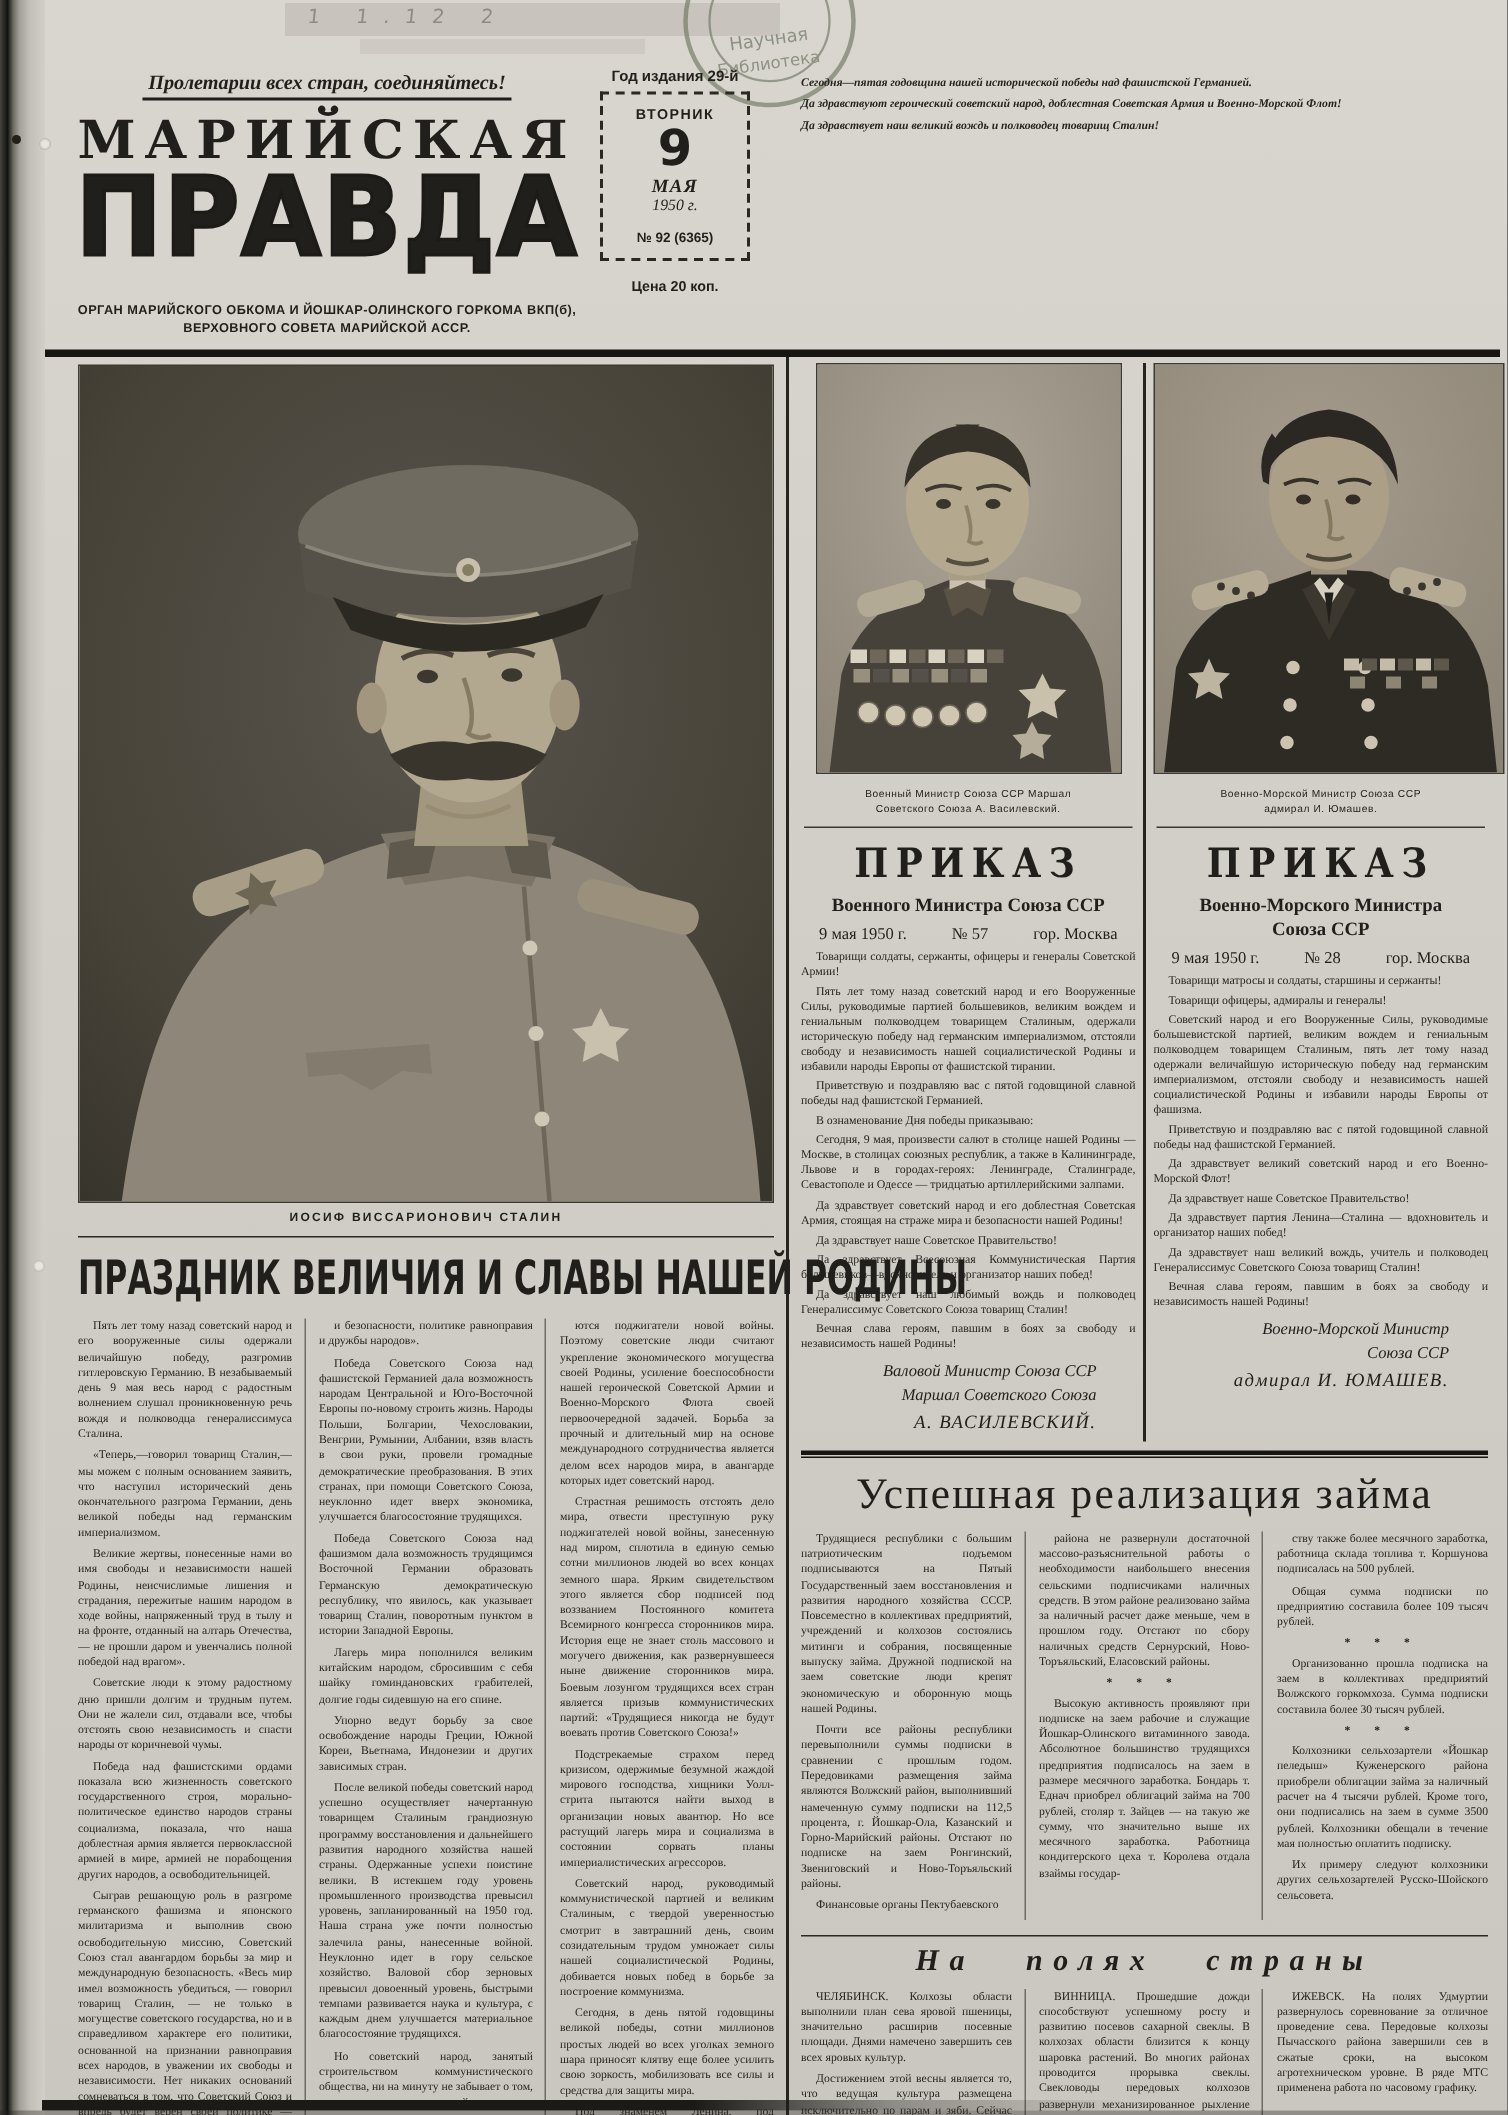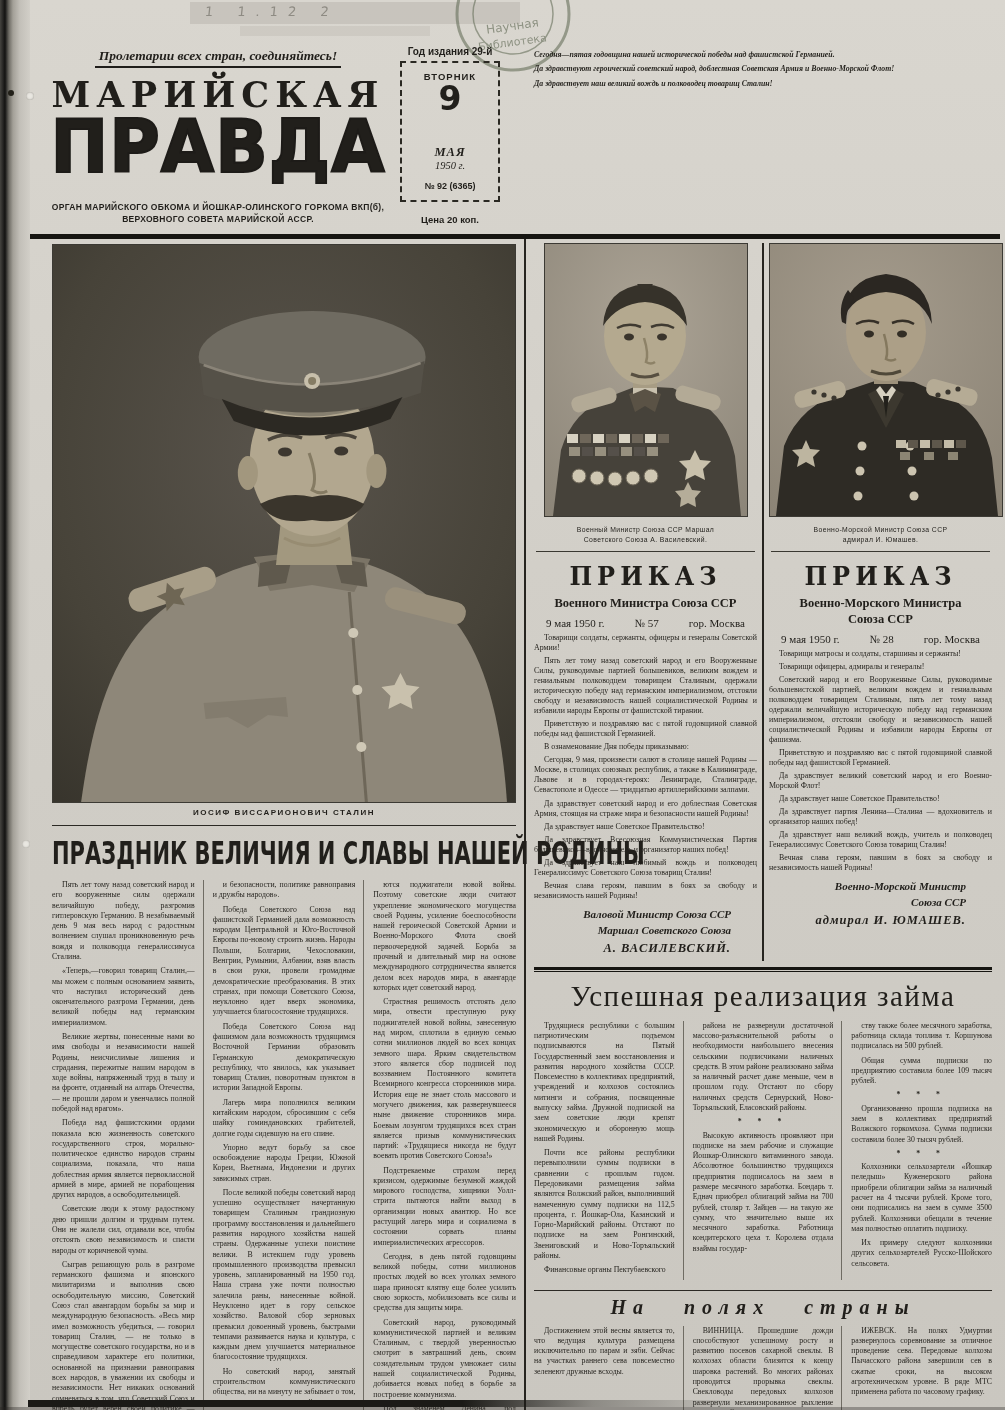--- a/index.html
+++ b/index.html
@@ -33,21 +33,21 @@
   .title2 { font-family:"DejaVu Sans",sans-serif; font-weight:bold; font-size:69px; line-height:.95;
     letter-spacing:1px; white-space:nowrap; transform:scaleY(1.06); transform-origin:top center;
     -webkit-text-stroke:2px #1d1b18; margin-top:-2px; }
   .organ { font-family:"Liberation Sans",sans-serif; font-weight:bold; font-size:8.5px;
     line-height:1.5; margin-top:22px; letter-spacing:.3px; }
   .mast-mid { width:100px; margin:0 10px 0 14px; text-align:center; }
   .edition-year { font-family:"Liberation Sans",sans-serif; font-weight:bold; font-size:10px; margin-bottom:4px; }
   .issue-box { border:2px dashed #2a2822; padding:8px 4px 9px; }
   .weekday { font-family:"Liberation Sans",sans-serif; font-weight:bold; font-size:9.5px; letter-spacing:1px; }
   .day { font-family:"DejaVu Sans",sans-serif; font-weight:bold; font-size:33px; line-height:1.05; }
-  .month { font-style:italic; font-weight:bold; font-size:12.5px; letter-spacing:1px;margin-top:28px; }
+  .month { font-style:italic; font-weight:bold; font-size:12.5px; letter-spacing:1px; }
   .iyear { font-style:italic; font-size:10.5px; margin-top:0; }
   .inumber { font-family:"Liberation Sans",sans-serif; font-weight:bold; font-size:9px; margin-top:10px; white-space:nowrap; }
   .price { font-family:"Liberation Sans",sans-serif; font-weight:bold; font-size:9.5px; margin-top:12px; }
   .mast-right { flex:1; padding:4px 10px 0 14px; }
   .mast-right p { font-style:italic; font-weight:bold; font-size:17px; line-height:1.62;
     text-indent:22px; text-align:justify; }
   .main-rule { height:5px; background:#161511; margin:8px 0 0 0; }
 
   
   .main { display:flex; align-items:stretch; }
@@ -80,21 +80,21 @@
     text-align:center; margin-top:4px; white-space:pre-line; letter-spacing:.4px; }
   .cap-rule { border-top:1px solid #3a3831; margin:6px 2px 6px; }
   .prikaz-title { font-family:"DejaVu Serif",serif; font-weight:bold; font-size:24px;
     letter-spacing:5px; text-align:center; height:36px; line-height:36px;
     transform:scaleY(1.12); transform-origin:center; }
   .prikaz-sub { font-weight:bold; font-size:12.5px; text-align:center; line-height:1.25; margin-top:2px; }
   .dateline { display:flex; justify-content:space-between; padding:5px 12px 4px; font-size:11px; }
   .prikaz-body p { font-size:7.9px; line-height:1.27; text-align:justify; text-indent:10px;
     margin-bottom:3px; color:#272520; }
   .signature { margin:6px 26px 4px 0; }
-  .signature p { font-style:italic; font-weight:bold; font-size:11px; line-height:1.45; text-align:right; }
+  .signature p { font-style:italic; font-weight:normal; font-size:11px; line-height:1.45; text-align:right; }
   .signature p:last-child { font-size:12.5px; letter-spacing:1px; }
   .rule-double { border-top:3px solid #161511; border-bottom:1px solid #161511; height:5px; margin:6px 0 2px; }
 
   .loan-headline { font-size:29px; text-align:center; letter-spacing:1.5px; margin:6px 0 8px; font-weight:normal; }
   .fields-rule { border-top:1.5px solid #2b2924; margin:10px 0 5px; }
   .fields-headline { font-style:italic; font-weight:bold; font-size:20px; letter-spacing:7px;
     word-spacing:22px; text-align:center; margin-bottom:7px; }
 
   .bottom-shadow { position:absolute; bottom:3px; left:28px; height:7px; width:72%;
     background:linear-gradient(90deg,#1b1a17 0%,#1b1a17 60%,rgba(27,26,23,.35) 78%,rgba(27,26,23,0) 100%); }
@@ -198,39 +198,39 @@
           </svg>
         </figure>
         <figcaption class="photo-caption">ИОСИФ ВИССАРИОНОВИЧ СТАЛИН</figcaption>
         <div class="headline-rule"></div>
         <h1 class="main-headline">ПРАЗДНИК ВЕЛИЧИЯ И СЛАВЫ НАШЕЙ РОДИНЫ</h1>
         <div class="cols3 body-text">
           <div class="col">
               <p>Пять лет тому назад советский народ и его вооруженные силы одержали величайшую победу, разгромив гитлеровскую Германию. В незабываемый день 9 мая весь народ с радостным волнением слушал проникновенную речь вождя и полководца генералиссимуса Сталина.</p>
               <p>«Теперь,—говорил товарищ Сталин,—мы можем с полным основанием заявить, что наступил исторический день окончательного разгрома Германии, день великой победы над германским империализмом.</p>
               <p>Великие жертвы, понесенные нами во имя свободы и независимости нашей Родины, неисчислимые лишения и страдания, пережитые нашим народом в ходе войны, напряженный труд в тылу и на фронте, отданный на алтарь Отечества,— не прошли даром и увенчались полной победой над врагом».</p>
+              <p>Советские люди к этому радостному дню пришли долгим и трудным путем. Они не жалели сил, отдавали все, чтобы отстоять свою независимость и спасти народы от коричневой чумы.</p>
               <p>Победа над фашистскими ордами показала всю жизненность советского государственного строя, морально-политическое единство народов страны социализма, показала, что наша доблестная армия является первоклассной армией в мире, армией не порабощения других народов, а освободительницей.</p>
-              <p>Советские люди к этому радостному дню пришли долгим и трудным путем. Они не жалели сил, отдавали все, чтобы отстоять свою независимость и спасти народы от коричневой чумы.</p>
               <p>Сыграв решающую роль в разгроме германского фашизма и японского милитаризма и выполнив свою освободительную миссию, Советский Союз стал авангардом борьбы за мир и международную безопасность. «Весь мир имел возможность убедиться, — говорил товарищ Сталин, — не только в могуществе советского государства, но и в справедливом характере его политики, основанной на признании равноправия всех народов, в уважении их свободы и независимости. Нет никаких оснований сомневаться в том, что Советский Союз и впредь будет верен своей политике — политике мира</p>
             </div>
           <div class="col">
               <p>и безопасности, политике равноправия и дружбы народов».</p>
               <p>Победа Советского Союза над фашистской Германией дала возможность народам Центральной и Юго-Восточной Европы по-новому строить жизнь. Народы Польши, Болгарии, Чехословакии, Венгрии, Румынии, Албании, взяв власть в свои руки, провели громадные демократические преобразования. В этих странах, при помощи Советского Союза, неуклонно идет вверх экономика, улучшается благосостояние трудящихся.</p>
               <p>Победа Советского Союза над фашизмом дала возможность трудящимся Восточной Германии образовать Германскую демократическую республику, что явилось, как указывает товарищ Сталин, поворотным пунктом в истории Западной Европы.</p>
               <p>Лагерь мира пополнился великим китайским народом, сбросившим с себя шайку гоминдановских грабителей, долгие годы сидевшую на его спине.</p>
               <p>Упорно ведут борьбу за свое освобождение народы Греции, Южной Кореи, Вьетнама, Индонезии и других зависимых стран.</p>
               <p>После великой победы советский народ успешно осуществляет начертанную товарищем Сталиным грандиозную программу восстановления и дальнейшего развития народного хозяйства нашей страны. Одержанные успехи поистине велики. В истекшем году уровень промышленного производства превысил уровень, запланированный на 1950 год. Наша страна уже почти полностью залечила раны, нанесенные войной. Неуклонно идет в гору сельское хозяйство. Валовой сбор зерновых превысил довоенный уровень, быстрыми темпами развивается наука и культура, с каждым днем улучшается материальное благосостояние трудящихся.</p>
               <p>Но советский народ, занятый строительством коммунистического общества, ни на минуту не забывает о том, что на мир, завоеванный столькими жертвами, посяга-</p>
             </div>
           <div class="col">
               <p>ются поджигатели новой войны. Поэтому советские люди считают укрепление экономического могущества своей Родины, усиление боеспособности нашей героической Советской Армии и Военно-Морского Флота своей первоочередной задачей. Борьба за прочный и длительный мир на основе международного сотрудничества является делом всех народов мира, в авангарде которых идет советский народ.</p>
               <p>Страстная решимость отстоять дело мира, отвести преступную руку поджигателей новой войны, занесенную над миром, сплотила в единую семью сотни миллионов людей во всех концах земного шара. Ярким свидетельством этого является сбор подписей под воззванием Постоянного комитета Всемирного конгресса сторонников мира. История еще не знает столь массового и могучего движения, как развернувшееся ныне движение сторонников мира. Боевым лозунгом трудящихся всех стран является призыв коммунистических партий: «Трудящиеся никогда не будут воевать против Советского Союза!»</p>
               <p>Подстрекаемые страхом перед кризисом, одержимые безумной жаждой мирового господства, хищники Уолл-стрита пытаются найти выход в организации новых авантюр. Но все растущий лагерь мира и социализма в состоянии сорвать планы империалистических агрессоров.</p>
+              <p>Советский народ, руководимый коммунистической партией и великим Сталиным, с твердой уверенностью смотрит в завтрашний день, своим созидательным трудом умножает силы нашей социалистической Родины, добивается новых побед в борьбе за построение коммунизма.</p>
               <p>Сегодня, в день пятой годовщины великой победы, сотни миллионов простых людей во всех уголках земного шара приносят клятву еще более усилить свою зоркость, мобилизовать все силы и средства для защиты мира.</p>
-              <p>Советский народ, руководимый коммунистической партией и великим Сталиным, с твердой уверенностью смотрит в завтрашний день, своим созидательным трудом умножает силы нашей социалистической Родины, добивается новых побед в борьбе за построение коммунизма.</p>
               <p>Под знаменем Ленина, под водительством Сталина — вперед, к победе коммунизма!</p>
             </div>
         </div>
       </section>
 
       <div class="vrule"></div>
 
       <section class="right-col">
         <div class="prikaz-row">
 
@@ -440,20 +440,21 @@
               </div>
           </div>
         </section>
 
         <div class="fields-rule"></div>
 
         <section>
           <h2 class="fields-headline">На полях страны</h2>
           <div class="cols3 body-text">
             <div class="col">
+                <p>ЧЕЛЯБИНСК. Колхозы области выполнили план сева яровой пшеницы, значительно расширив посевные площади. Днями намечено завершить сев всех яровых культур.</p>
                 <p>Достижением этой весны является то, что ведущая культура размещена исключительно по парам и зяби. Сейчас на участках раннего сева повсеместно зеленеют дружные всходы.</p>
               </div>
             <div class="col">
                 <p>ВИННИЦА. Прошедшие дожди способствуют успешному росту и развитию посевов сахарной свеклы. В колхозах области близится к концу шаровка растений. Во многих районах проводится прорывка свеклы. Свекловоды передовых колхозов развернули механизированное рыхление междурядий.</p>
               </div>
             <div class="col">
               <div>
                   <p>ИЖЕВСК. На полях Удмуртии развернулось соревнование за отличное проведение сева. Передовые колхозы Пычасского района завершили сев в сжатые сроки, на высоком агротехническом уровне. В ряде МТС применена работа по часовому графику.</p>
                 </div>
 

